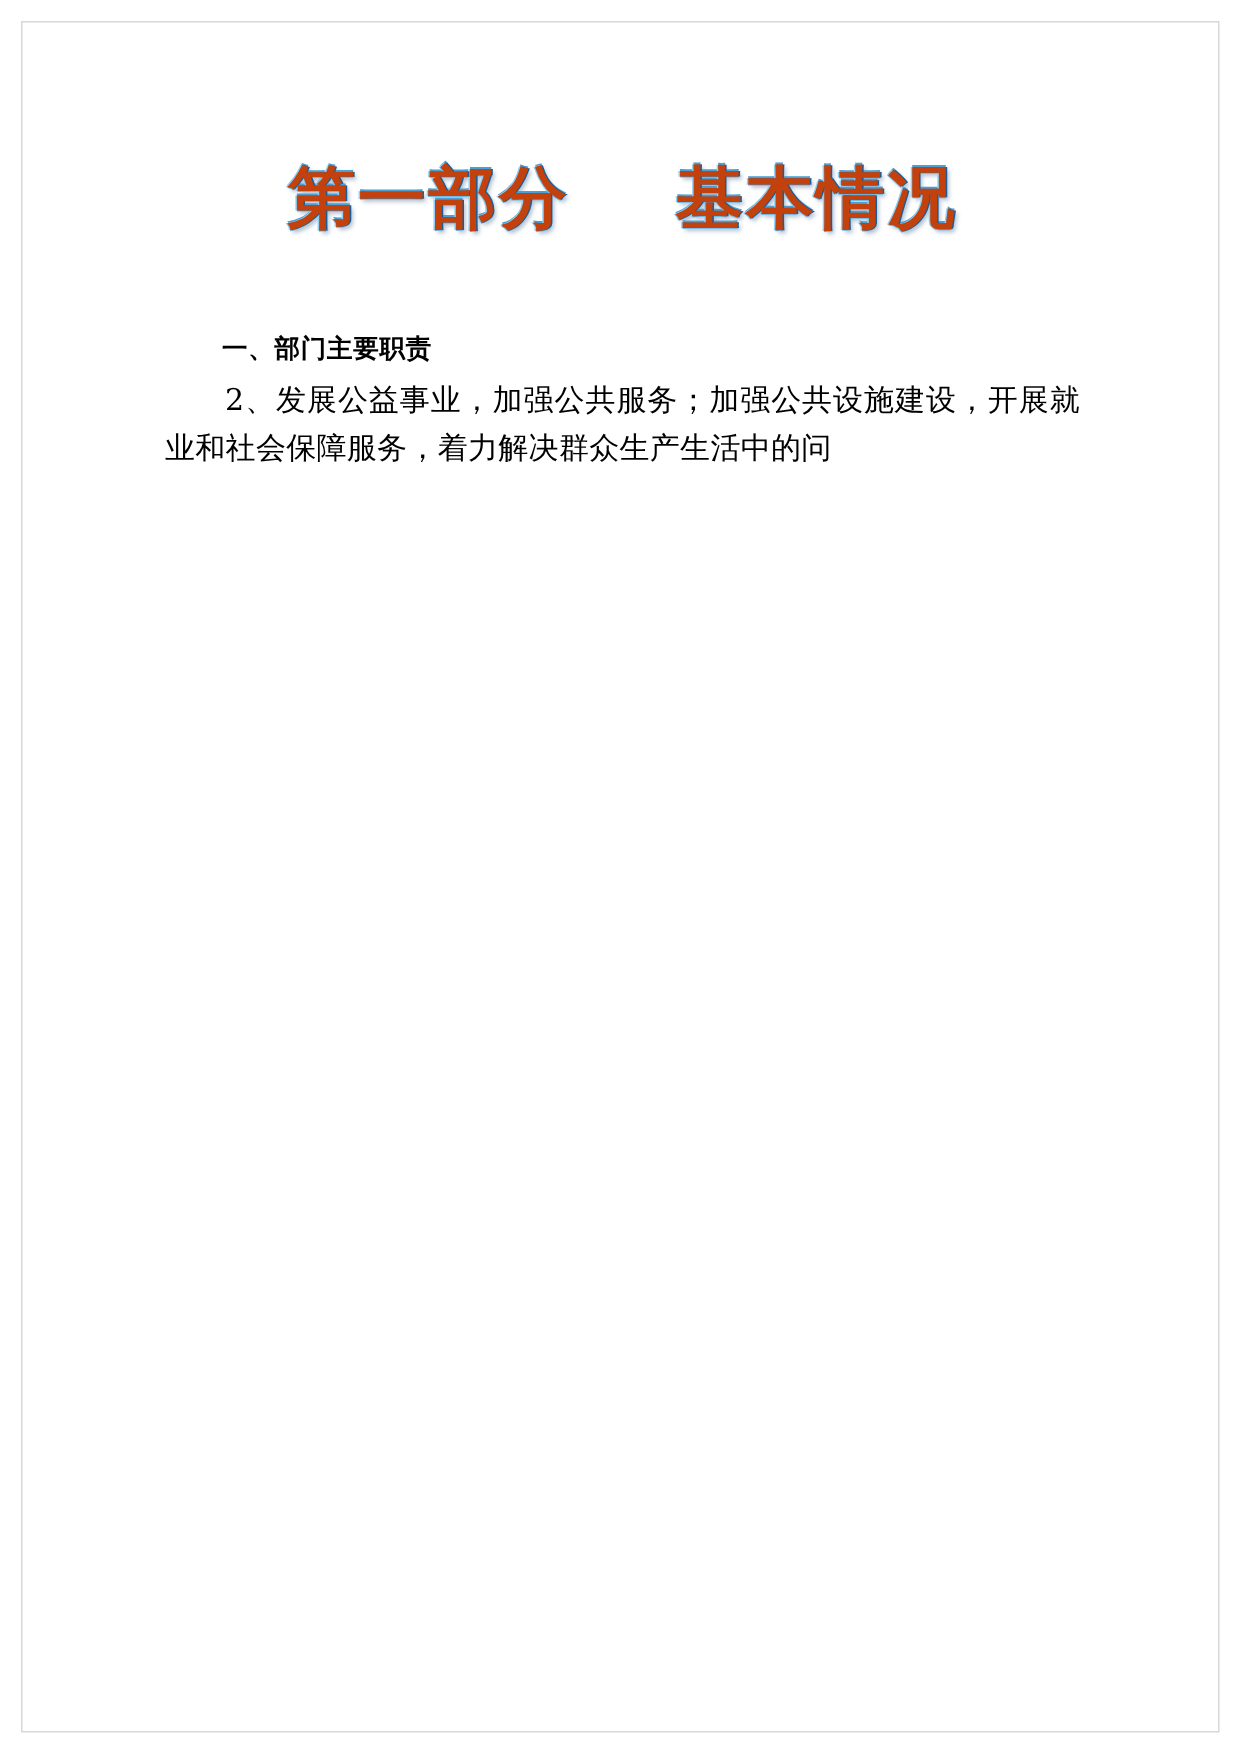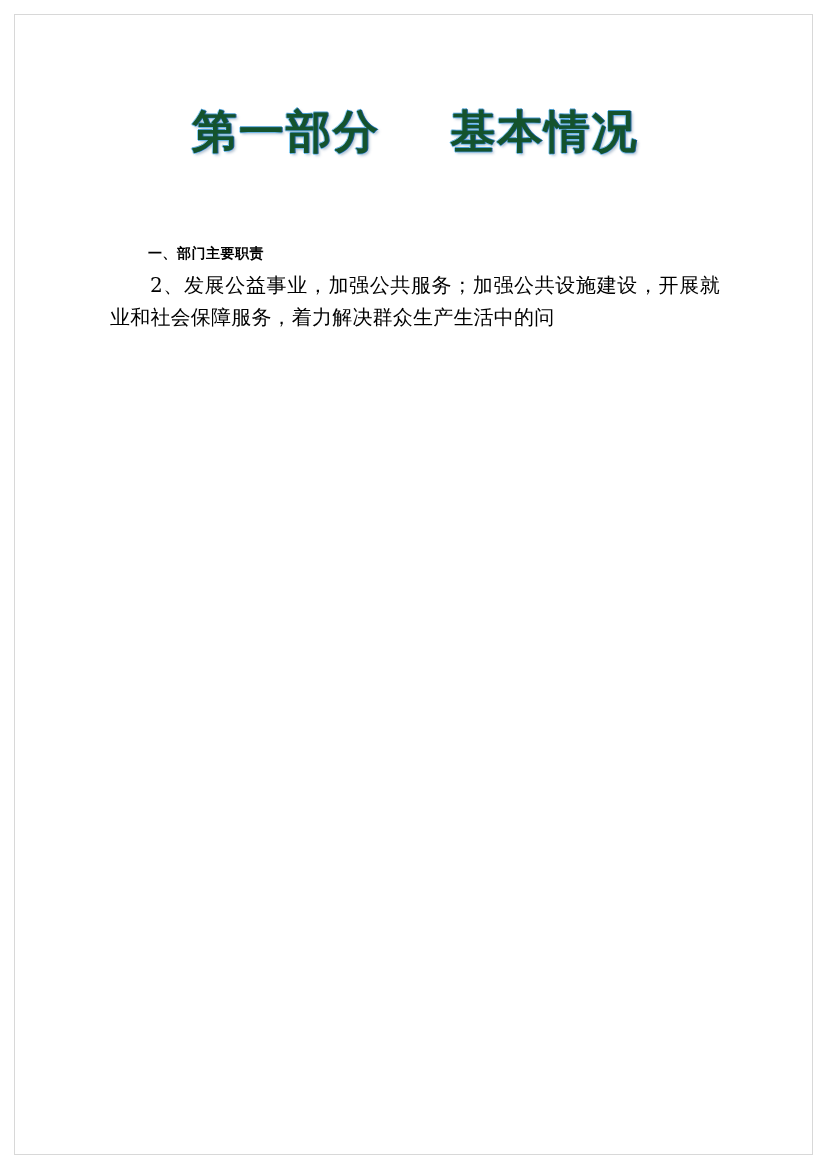--- a/index.html
+++ b/index.html
@@ -39,36 +39,36 @@
     left: 110px;
     top: 70px;
     width: 610px;
   }
   .doc-title {
     text-align: center;
     font-family: "DejaVu Serif", "Liberation Serif", serif;
     font-size: 45px;
     font-weight: bold;
     letter-spacing: 2px;
-    color: #14532d;
+    color: #c2410c;
     text-shadow:
        1px 0 0 #1a5c96,
        0 1px 0 #6fb8e8,
       -1px 0 0 #8fd0f5,
        0 -1px 0 #4a9fd4,
        2px 2px 3px rgba(20,70,120,0.35);
     margin: 35px 0 0 0;
     line-height: 1.2;
     white-space: pre;
   }
   .section-heading {
     font-family: "DejaVu Sans", "Liberation Sans", sans-serif;
-    font-size: 14px;
+    font-size: 17px;
     font-weight: bold;
-    margin-top: 86px;
+    margin-top: 62px;
     margin-bottom: 6px;
     text-indent: 38px;
     letter-spacing: 0.5px;
   }
   .para {
     font-size: 20px;
     line-height: 1.62;
     text-indent: 40px;
     margin: 6px 0 0 0;
     text-align: justify;

